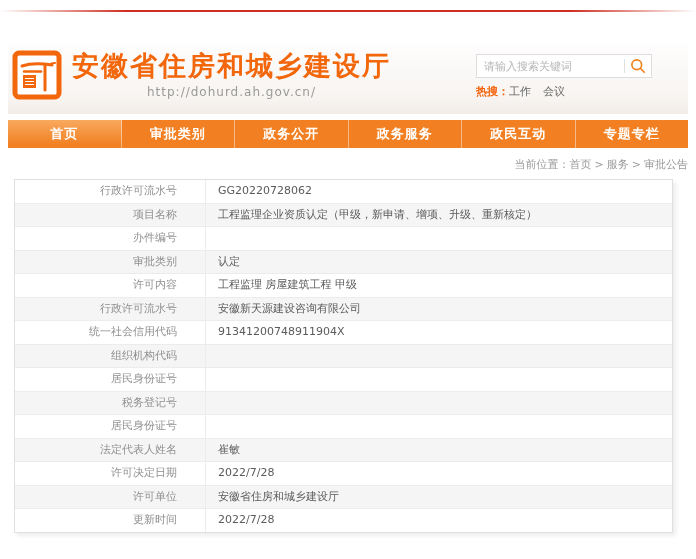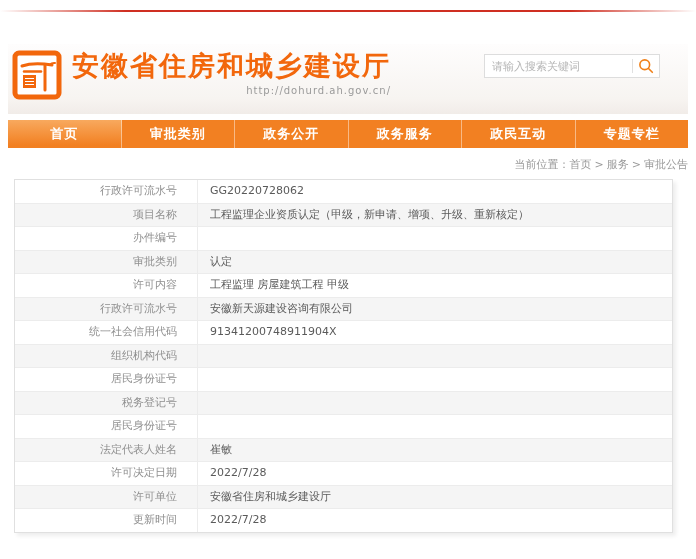--- a/index.html
+++ b/index.html
@@ -17,23 +17,23 @@
     margin-top:44px;height:70px;position:relative;
     background:linear-gradient(180deg,#fefdfd 0%,#f7f4f1 78%,#f1ece8 100%);
     display:flex;align-items:flex-start;padding-top:6px;box-sizing:border-box;
   }
   .logo{width:50px;height:50px;margin-left:4px;cursor:pointer;flex:0 0 auto;}
   .brand{margin-left:10px;}
   .brand-title{
     color:#f2670c;font-size:27px;font-weight:bold;letter-spacing:2px;line-height:32px;white-space:nowrap;
   }
   .brand-url{
-    color:#9a9a9a;font-size:10px;letter-spacing:1px;text-align:right;margin-top:3px;
+    color:#9a9a9a;font-size:12px;letter-spacing:1px;text-align:center;margin-top:3px;
   }
-  .search-area{position:absolute;right:28px;top:10px;width:176px;margin-left:48px;}
+  .search-area{position:absolute;right:36px;top:10px;width:176px;margin-left:48px;}
   .search-box{
     display:flex;align-items:center;background:#fff;border:1px solid #ddd;height:24px;box-sizing:border-box;
   }
   .search-box input{
     flex:1;border:none;outline:none;font-size:11px;color:#666;padding:0 7px;min-width:0;
     font-family:"DejaVu Sans","Liberation Sans",sans-serif;background:transparent;
   }
   .search-box input::placeholder{color:#b5b5b5;}
   .search-sep{width:1px;height:14px;background:#e0e0e0;}
   .search-btn{width:26px;height:22px;display:flex;align-items:center;justify-content:center;cursor:pointer;background:none;border:none;padding:0;}
@@ -56,21 +56,21 @@
   .crumb-sep{margin:0 3px;color:#999;}
   
   .info-table{
     margin-left:6px;width:659px;border:1px solid #e0e0e0;box-sizing:border-box;
     box-shadow:3px 3px 4px rgba(0,0,0,.07);background:#fff;
   }
   .t-row{display:flex;height:22.5px;line-height:22.5px;border-bottom:1px solid #ececec;font-size:11px;}
   .t-row:last-child{border-bottom:none;}
   .t-row:nth-child(even){background:#f5f5f5;}
   .t-label{
-    width:162px;flex:0 0 auto;text-align:right;padding-right:20px;color:#8f8f8f;
+    width:162px;flex:0 0 auto;text-align:right;padding-right:28px;color:#8f8f8f;
     border-right:1px solid #ececec;white-space:nowrap;overflow:hidden;
   }
   .t-value{flex:1;padding-left:12px;color:#5a5a5a;white-space:nowrap;overflow:hidden;}
 </style>
 </head>
 <body>
 
 <div class="topline"></div>
 
 <div class="page">
@@ -98,20 +98,23 @@
     <div class="search-area">
       <div class="search-box">
         <input type="text" value="" placeholder="请输入搜索关键词" style="">
         <div class="search-sep"></div>
         <button class="search-btn">
           <svg width="18" height="18" viewBox="0 0 20 20">
             <circle cx="8.6" cy="8.6" r="5.4" fill="none" stroke="#f08019" stroke-width="1.8"></circle>
             <line x1="12.8" y1="12.8" x2="17" y2="17" stroke="#f08019" stroke-width="1.8" stroke-linecap="round"></line>
           </svg>
         </button>
+      </div>
+      <div class="hot-row">
+        <span class="hot-label">热搜：</span><span id="hot-links"><span class="hot-link">工作</span><span class="hot-link">会议</span></span>
       </div>
     </div>
   </div>
 
   <div class="main-nav" id="main-nav">
       <div class="nav-item active">首页</div>
       <div class="nav-item">审批类别</div>
       <div class="nav-item">政务公开</div>
       <div class="nav-item">政务服务</div>
       <div class="nav-item">政民互动</div>

